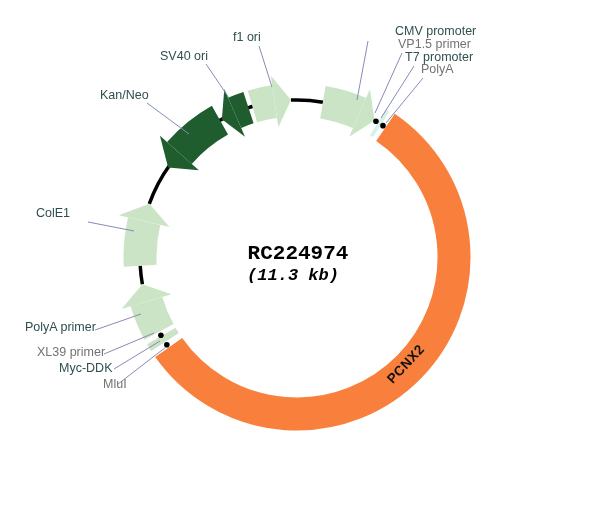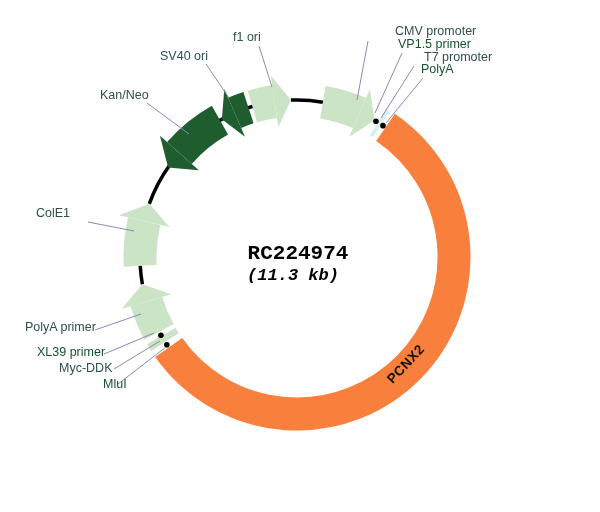--- a/index.html
+++ b/index.html
@@ -12,32 +12,32 @@
   }
   .stage svg{position:absolute;left:0;top:0;}
   .lbl{
     position:absolute;
     font-size:12.5px;
     font-weight:normal;
     white-space:nowrap;
     line-height:13px;
   }
   .lbl.slate{color:#2F4F4F;}
-  .lbl.navy{color:#14532d;}
+  .lbl.navy{color:#737373;}
   #lbl-f1ori  {left:233px;top:31px;}
   #lbl-sv40   {left:160px;top:50px;}
   #lbl-kanneo {left:100px;top:89px;}
   #lbl-cole1  {left:36px; top:207px;}
   #lbl-polya  {left:25px; top:321px;}
   #lbl-xl39   {left:37px; top:346px;}
   #lbl-mycddk {left:59px; top:362px;}
   #lbl-mlui   {left:91px; top:378px;margin-left:12px;}
   #lbl-cmv    {left:367px;top:25px;margin-left:28px;}
   #lbl-vp15   {left:398px;top:38px;}
-  #lbl-t7     {left:424px;top:51px;}
+  #lbl-t7     {left:405px;top:51px;}
   #lbl-sgfi   {left:421px;top:63px;}
   .center-title{
     font-family:"Liberation Mono", monospace;
     font-weight:bold;
     font-size:21px;
   }
   .center-subtitle{
     font-family:"Liberation Mono", monospace;
     font-weight:bold;
     font-style:italic;

